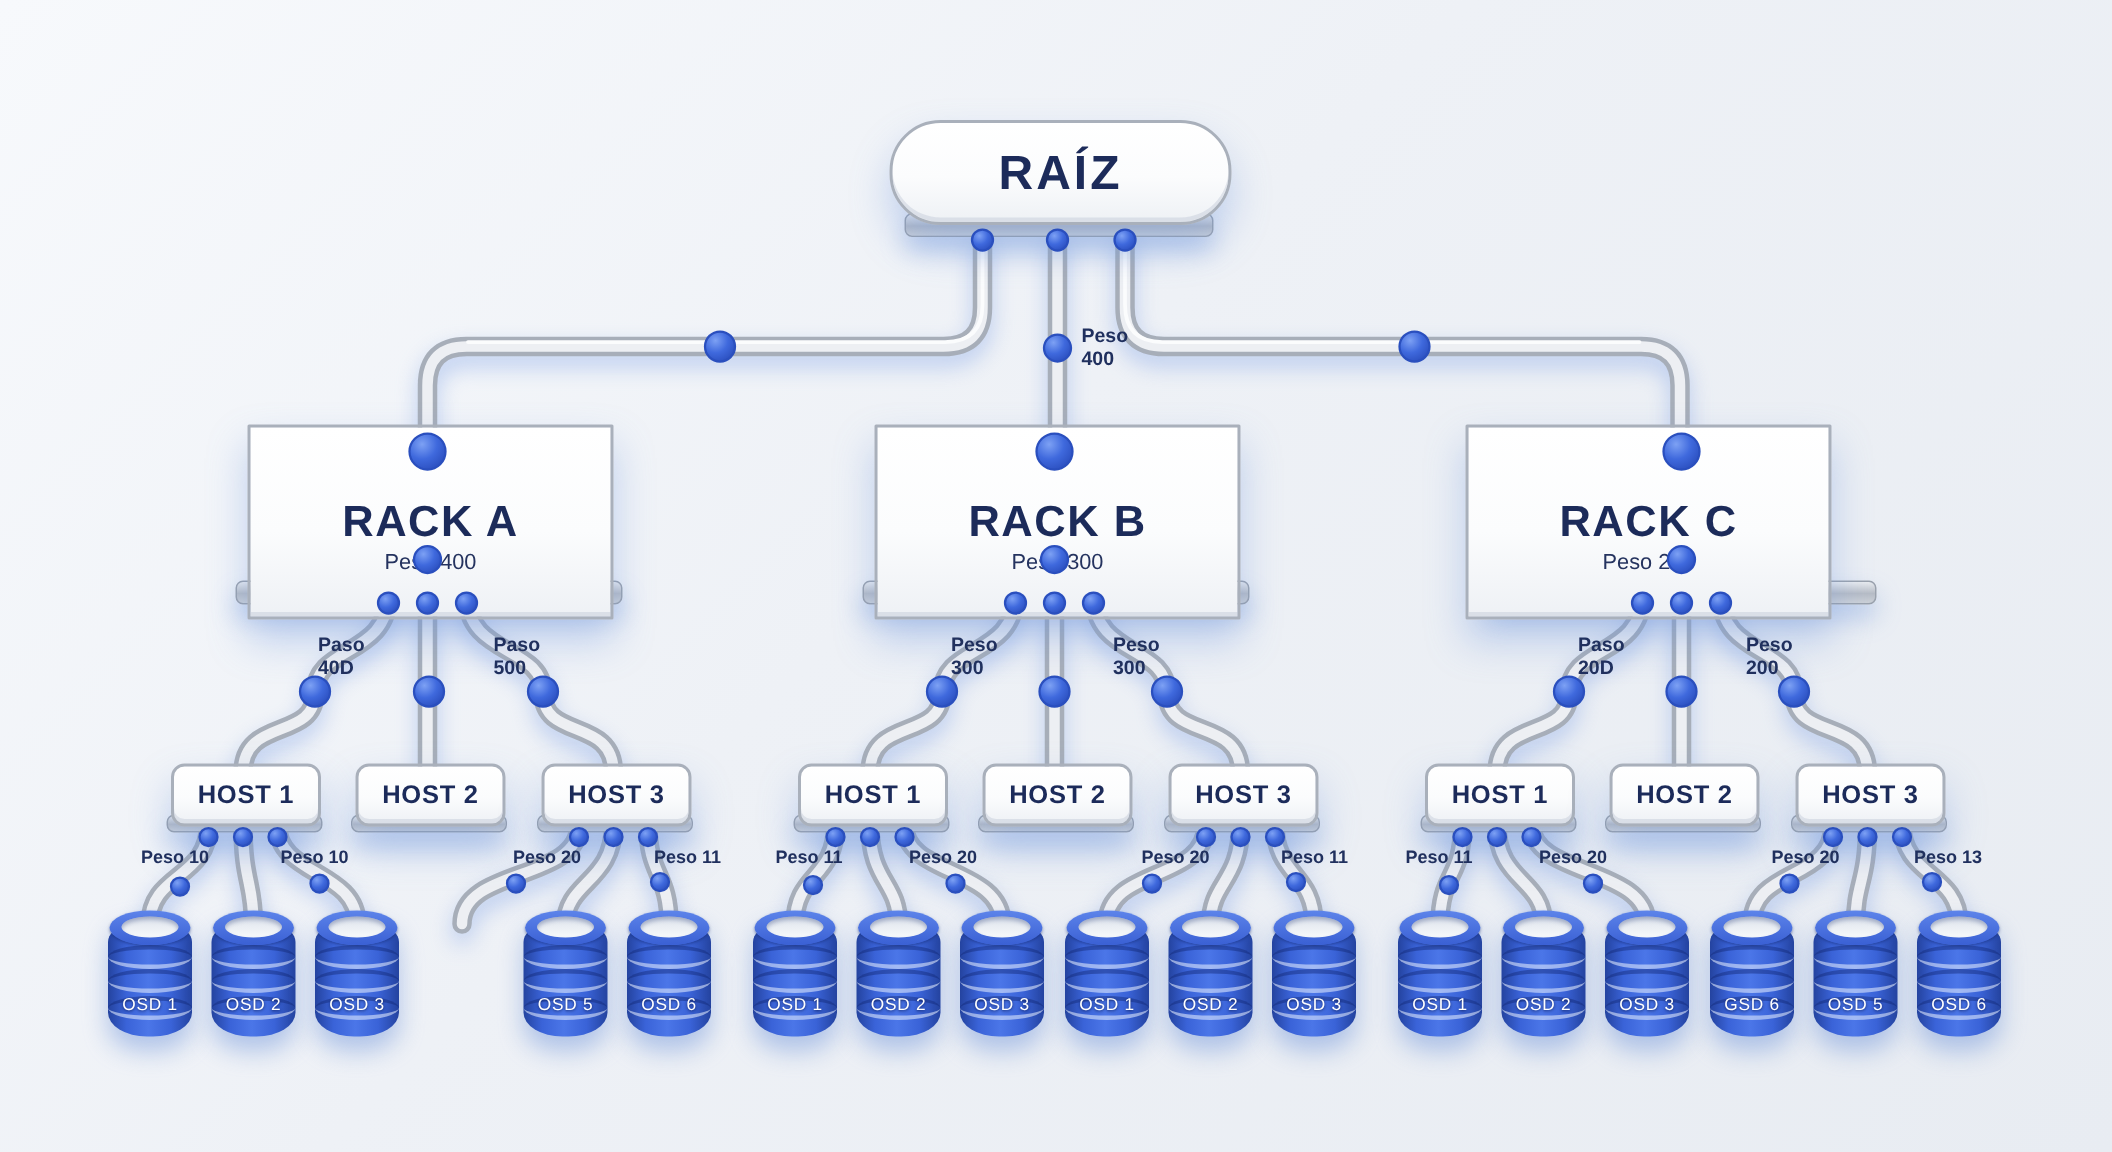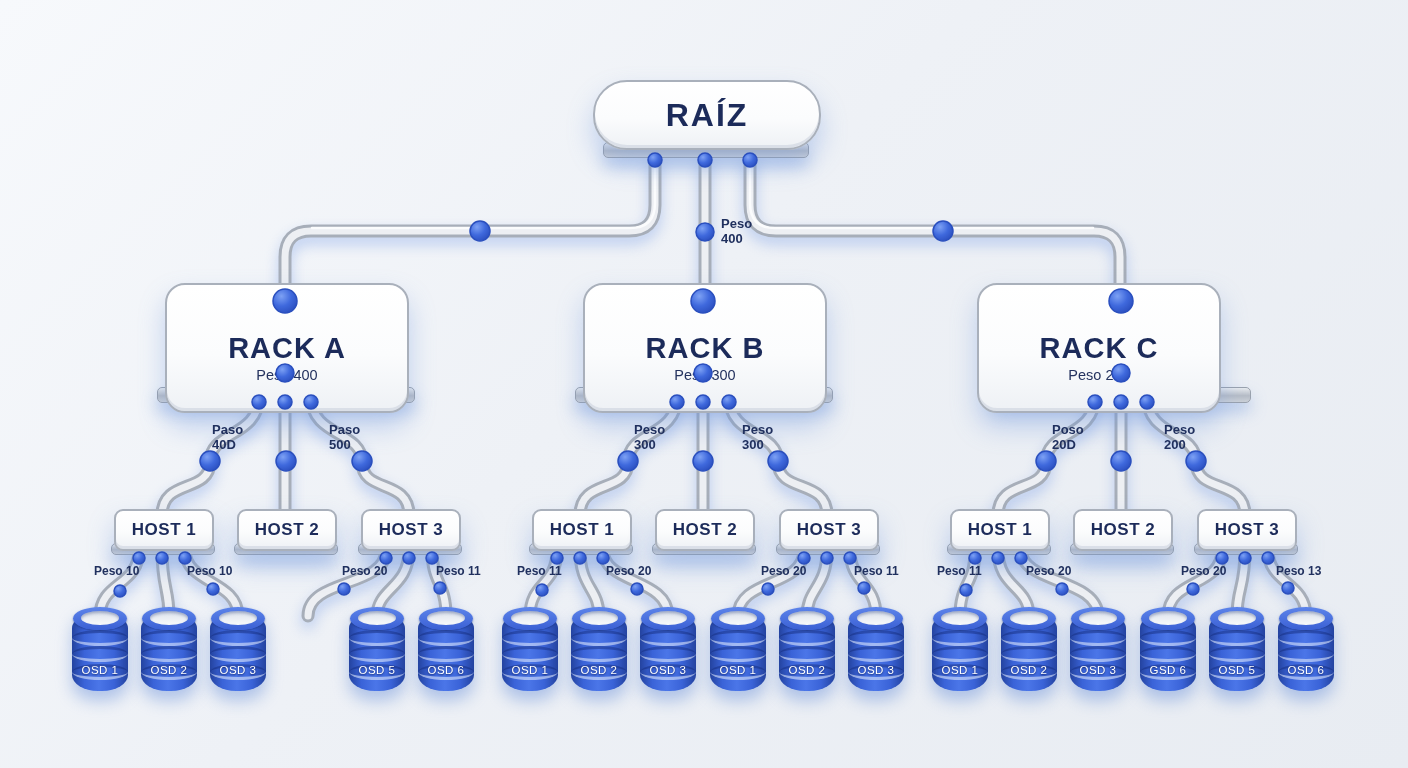--- a/index.html
+++ b/index.html
@@ -16,21 +16,21 @@
   .pipe-core{fill:none;stroke:#fbfcfd;stroke-width:2.5;stroke-linecap:round;}
   .dot{fill:url(#dotG);stroke:#2a4fbe;stroke-width:1.5;}
   .base{position:absolute;z-index:2;border:1.5px solid #99a1ad;border-radius:5px;
         background:linear-gradient(180deg,#e8ebef,#b6bcc6 55%,#ccd1d8);
         box-shadow:0 9px 16px rgba(110,150,220,.40);}
   .node{position:absolute;z-index:3;display:flex;flex-direction:column;align-items:center;justify-content:center;
         background:linear-gradient(180deg,#ffffff 0%,#fbfcfd 55%,#eef1f5 100%);
         border:2px solid #a9b0bb;
         box-shadow:0 14px 26px rgba(110,150,220,.38), inset 0 -3px 0 rgba(180,190,205,.35);}
   .root-node{border-radius:34px;}
-  .rack-node{border-radius:20px;padding-top:20px;}
+  .rack-node{border-radius:1px;padding-top:20px;}
   .host-node{border-radius:9px;}
   .root-name{font-size:32px;font-weight:800;color:#1c2b5a;letter-spacing:2px;}
   .rack-name{font-size:29px;font-weight:800;color:#1c2b5a;letter-spacing:1px;line-height:1.05;}
   .rack-weight{font-size:14.5px;font-weight:500;color:#25335f;margin-top:3px;}
   .host-name{font-size:17px;font-weight:800;color:#1c2b5a;letter-spacing:.5px;}
   .branch-label{position:absolute;z-index:6;width:50px;font-size:13px;font-weight:600;color:#20305e;line-height:1.15;}
   .osd-weight{position:absolute;z-index:6;font-size:12px;font-weight:600;color:#20305e;white-space:nowrap;}
   .osd{position:absolute;z-index:3;width:56px;height:86px;filter:drop-shadow(0 10px 8px rgba(100,140,215,.45));}
   .cyl-body{position:absolute;top:11px;left:0;width:56px;height:73px;
         background:linear-gradient(90deg,#24439f 0%,#3a63d8 22%,#4b76e8 48%,#3a63d8 75%,#24439f 100%);
@@ -186,21 +186,21 @@
     </div>
   <div class="node host-node" style="left:1197px;top:509px;width:96px;height:38px;">
     <span class="host-name">HOST 3</span>
     </div>
 
   <div class="branch-label" style="left:721px;top:217px;width:42px;">Peso 400</div>
   <div class="branch-label" style="left:212px;top:423px;width:44px;">Paso 40D</div>
   <div class="branch-label" style="left:329px;top:423px;width:44px;">Paso 500</div>
   <div class="branch-label" style="left:634px;top:423px;width:44px;">Peso 300</div>
   <div class="branch-label" style="left:742px;top:423px;width:44px;">Peso 300</div>
-  <div class="branch-label" style="left:1052px;top:423px;width:44px;">Poso 20D</div>
+  <div class="branch-label" style="left:1052px;top:423px;width:44px;">Paso 20D</div>
   <div class="branch-label" style="left:1164px;top:423px;width:44px;">Peso 200</div>
 
   <div class="osd-weight" style="left:94px;top:564px;">Peso 10</div>
   <div class="osd-weight" style="left:187px;top:564px;">Peso 10</div>
   <div class="osd-weight" style="left:342px;top:564px;">Peso 20</div>
   <div class="osd-weight" style="left:436px;top:564px;">Peso 11</div>
   <div class="osd-weight" style="left:517px;top:564px;">Peso 11</div>
   <div class="osd-weight" style="left:606px;top:564px;">Peso 20</div>
   <div class="osd-weight" style="left:761px;top:564px;">Peso 20</div>
   <div class="osd-weight" style="left:854px;top:564px;">Peso 11</div>

